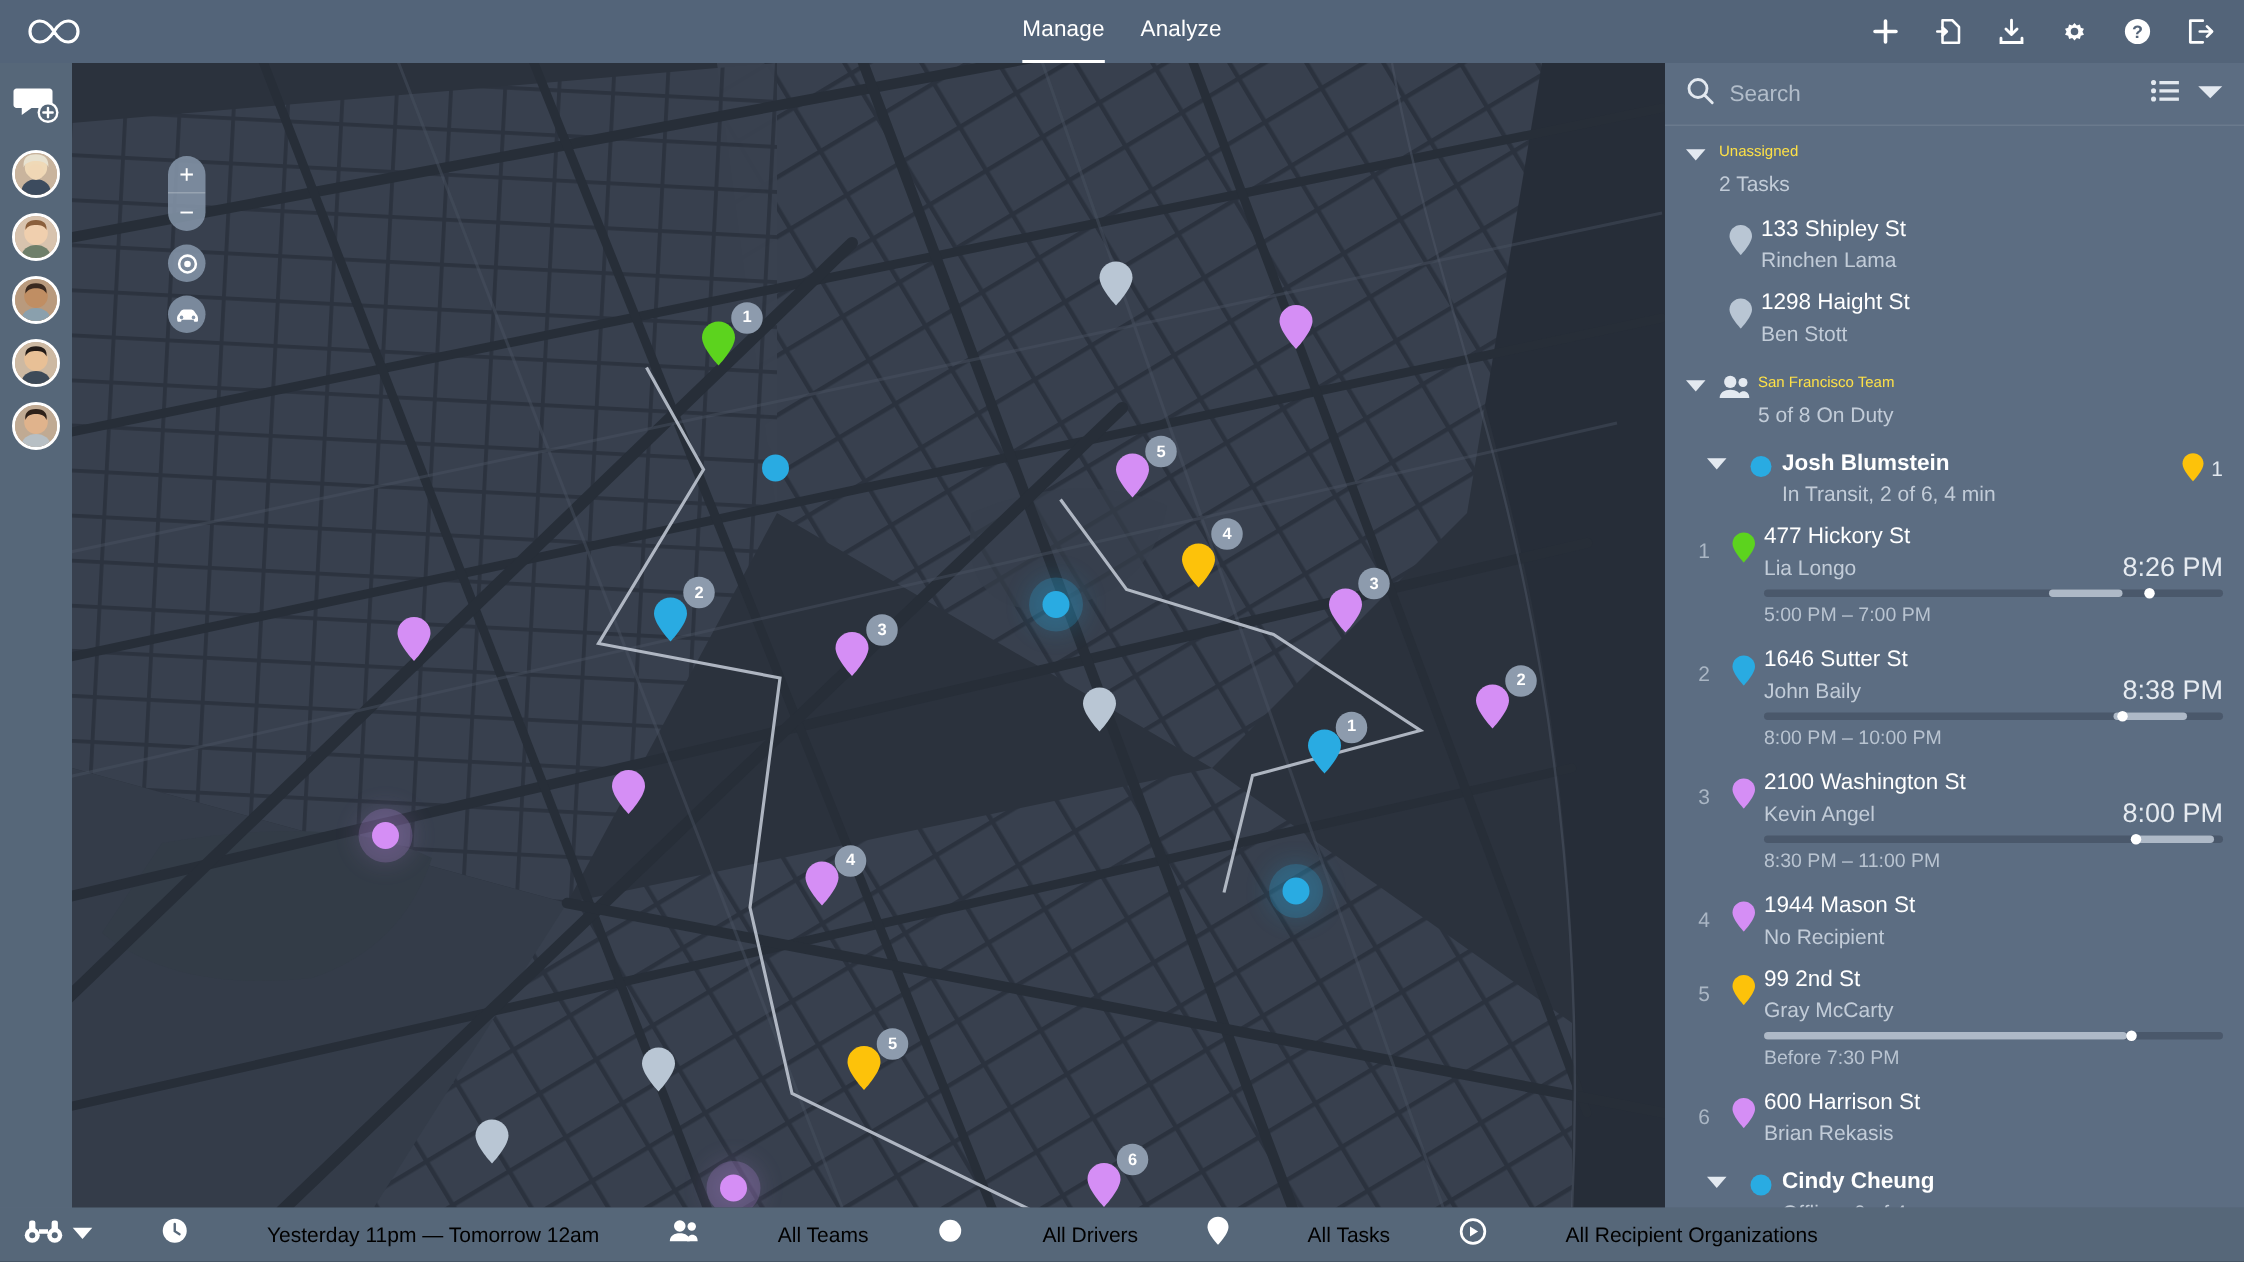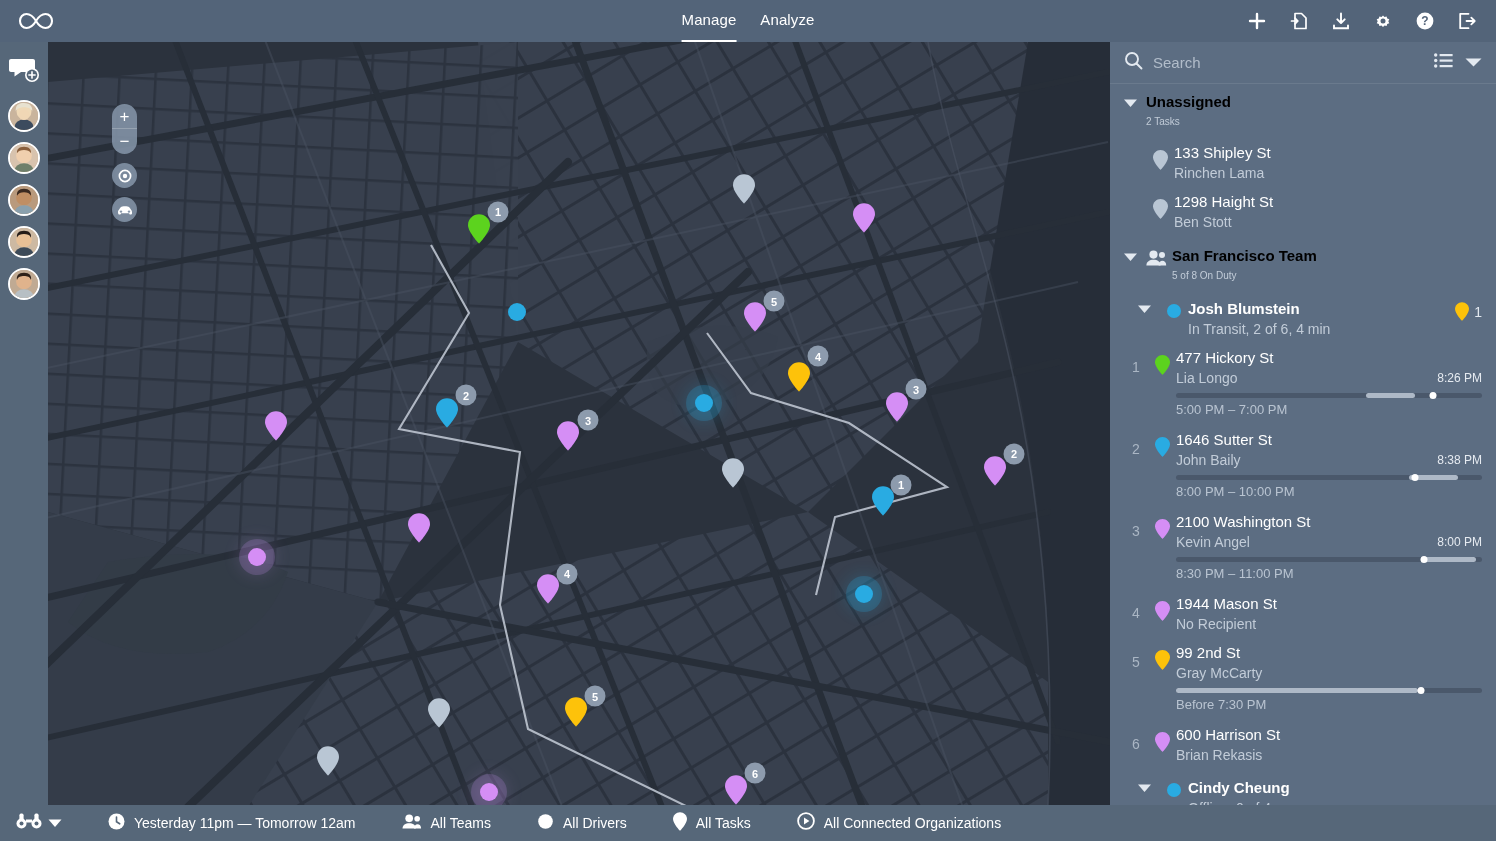--- a/index.html
+++ b/index.html
@@ -92,35 +92,35 @@
   }
   .search-input::placeholder { color:#b2bdca; }
   .sb-right { display:flex; align-items:center; gap:12px; }
 
   .list { flex:1 1 auto; overflow:hidden; }
 
   .group-head { display:flex; align-items:flex-start; padding:8px 14px 6px 14px; cursor:pointer; }
   .caret { width:22px; flex:0 0 22px; padding-top:7px; }
   .caret svg { display:block; }
   .gh-icon { width:26px; flex:0 0 26px; display:flex; align-items:center; padding-top:4px; }
-  .gh-text .t1 { font-size:15px; font-weight:bold; color:#000000; line-height:20px; }
-  .gh-text .t2 { font-size:10px; color:#c2ccd8; line-height:20px; }
+  .gh-text .t1 { font-size:10px; font-weight:normal; color:#fde047; line-height:20px; }
+  .gh-text .t2 { font-size:14px; color:#c2ccd8; line-height:20px; }
 
   .task {
     display:flex; align-items:flex-start; padding:4px 14px 4px 14px; cursor:pointer;
   }
   .task .num {
     width:24px; flex:0 0 24px; font-size:14px; color:#aab6c4; text-align:center; padding-top:12px;
   }
   .task .pinicon { width:28px; flex:0 0 28px; display:flex; justify-content:center; padding-top:8px; }
   .task .info { flex:1 1 auto; min-width:0; }
   .task .row1 { font-size:15px; font-weight:normal; color:#fff; line-height:21px; }
   .task .row2 { display:flex; justify-content:space-between; align-items:flex-start; }
   .task .recip { font-size:14px; color:#c2ccd8; line-height:20px; }
-  .task .eta { font-size:12px; color:#e6ebf1; line-height:20px; white-space:nowrap; padding-left:8px; }
+  .task .eta { font-size:18px; color:#e6ebf1; line-height:20px; white-space:nowrap; padding-left:8px; }
   .task .window { font-size:13px; color:#b9c4d1; line-height:22px; }
 
   .pbar { position:relative; height:5px; border-radius:3px; background:#4a586b; margin:5px 0 1px 0; }
   .pbar .seg { position:absolute; top:0; height:5px; border-radius:3px; background:#aeb9c7; }
   .pbar .knob {
     position:absolute; top:-1px; width:7px; height:7px; border-radius:50%; background:#fff;
     transform:translateX(-50%);
   }
 
   .driver { display:flex; align-items:flex-start; padding:6px 14px 4px 14px; cursor:pointer; }
@@ -131,21 +131,21 @@
   .driver .dname { font-size:15px; font-weight:bold; color:#fff; line-height:21px; }
   .driver .dstat { font-size:14px; color:#c2ccd8; line-height:20px; }
   .driver .dcount { display:flex; align-items:center; gap:5px; padding-top:4px; }
   .driver .dcount span { font-size:14px; color:#e2e8ef; }
 
   
   .footer {
     height:36px; flex:0 0 36px; background:#566779; display:flex; align-items:center; z-index:20;
   }
   .fgroup { display:flex; align-items:center; gap:9px; cursor:pointer; }
-  .fgroup .flabel { font-size:14px; color:#ffffff; white-space:nowrap; }
+  .fgroup .flabel { font-size:14px; color:#000000; white-space:nowrap;margin-left:44px; }
   .f-binoc { padding-left:16px; gap:6px; }
   .f-sep { width:46px; }
   svg { overflow:visible; }
 </style>
 </head>
 <body>
 
 <div class="app">
 
   <div class="header">
@@ -760,16 +760,16 @@
 
     <div class="f-sep"></div>
 
     <div class="fgroup">
       <span>
         <svg width="18" height="18" viewBox="0 0 18 18">
           <circle cx="9" cy="9" r="7.9" fill="none" stroke="#fff" stroke-width="1.8"></circle>
           <path d="M7 5.6L12.4 9L7 12.4Z" fill="#fff"></path>
         </svg>
       </span>
-      <span class="flabel">All Connected Organizations</span>
+      <span class="flabel">All Recipient Organizations</span>
     </div>
   </div>
 </div>
 
 </body></html>

